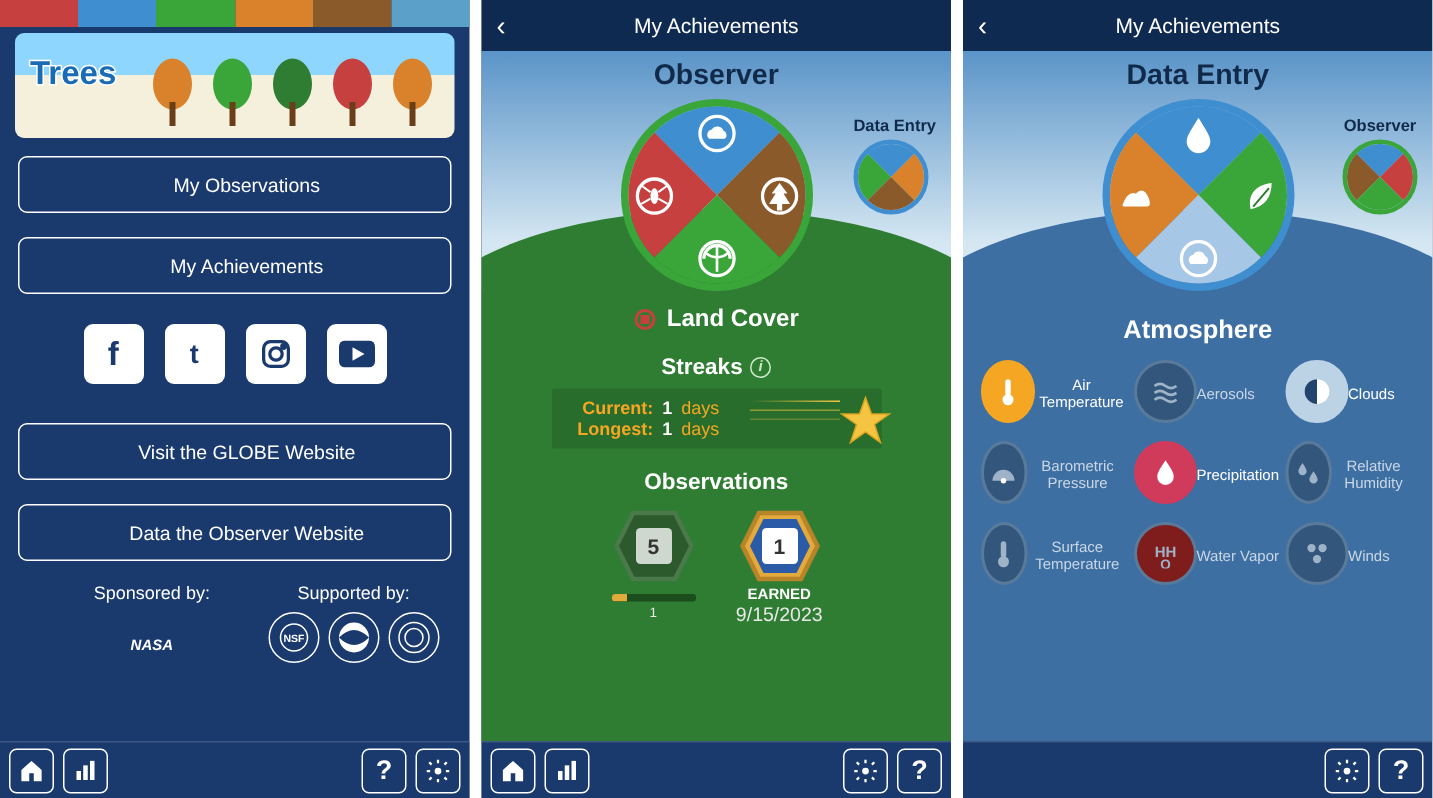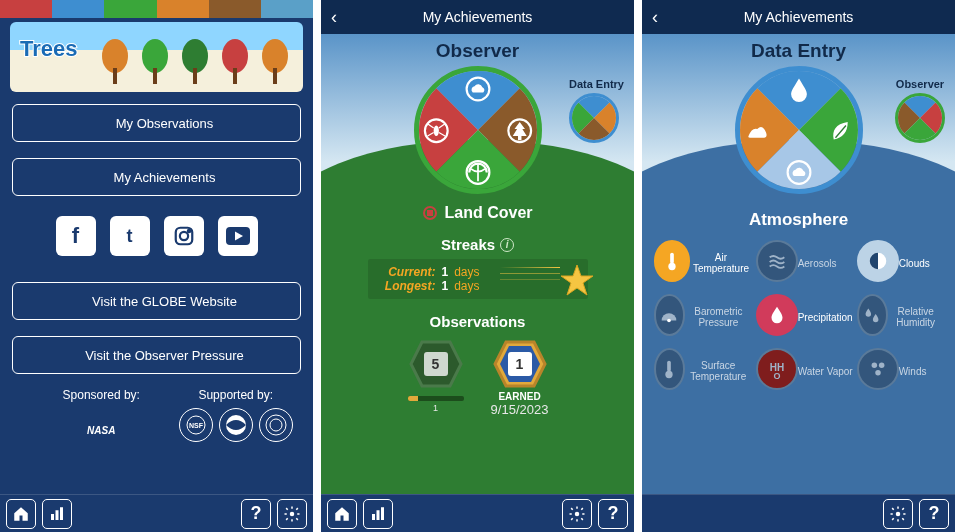--- a/index.html
+++ b/index.html
@@ -239,21 +239,21 @@
   .streak-box {
     width:220px;
     background:rgba(0,0,0,.12);
     border-radius:2px;
     padding:6px 10px;
     margin-top:6px;
     position:relative;
     font-size:12px;
   }
   .streak-row { display:flex; gap:6px; }
-  .streak-row .lbl { color:#f5a623; font-style:italic; font-weight:700; width:58px; text-align:right;}
+  .streak-row .lbl { color:#f5a623; font-weight:700; width:58px; text-align:right;}
   .streak-row .val { color:#fff; font-weight:700; }
   .streak-row .unit { color:#f5a623; }
   .star {
     position:absolute; right:-6px; top:4px;
     width:34px;height:34px;
   }
   .badge-row {
     display:flex; gap:24px; margin-top:10px;
   }
   .badge {
@@ -357,21 +357,21 @@
     </div>
     <div class="social-btn">
       <svg width="24" height="18" viewBox="0 0 24 18">
           <rect width="24" height="18" rx="4" fill="#1a3a6e"></rect>
           <path d="M9 4.5 L17 9 L9 13.5 Z" fill="#fff"></path>
         </svg>
     </div>
   </div>
 
   <div class="outline-btn">Visit the GLOBE Website</div>
-  <div class="outline-btn">Visit the Observer Pressure</div>
+  <div class="outline-btn">Data the Observer Website</div>
 
   <div class="sponsor-row">
     <div class="sponsor-col">
       <div>Sponsored by:</div>
       <div class="sponsor-logos">
         <div class="logo-circle" style="width:52px;height:44px;border-radius:50%;background:radial-gradient(circle,#1a3a6e 60%,transparent 61%);border:none">
             <span style="font-size:10px;font-weight:700;font-style:italic">NASA</span>
           </div>
       </div>
     </div>

